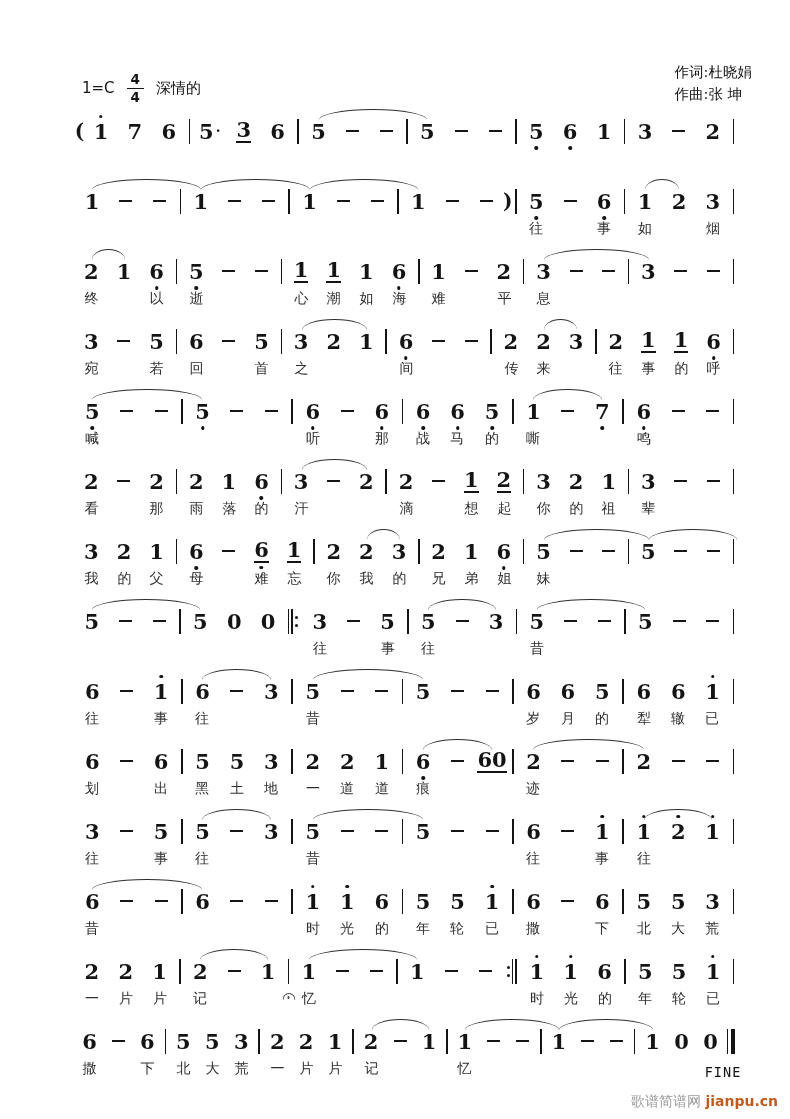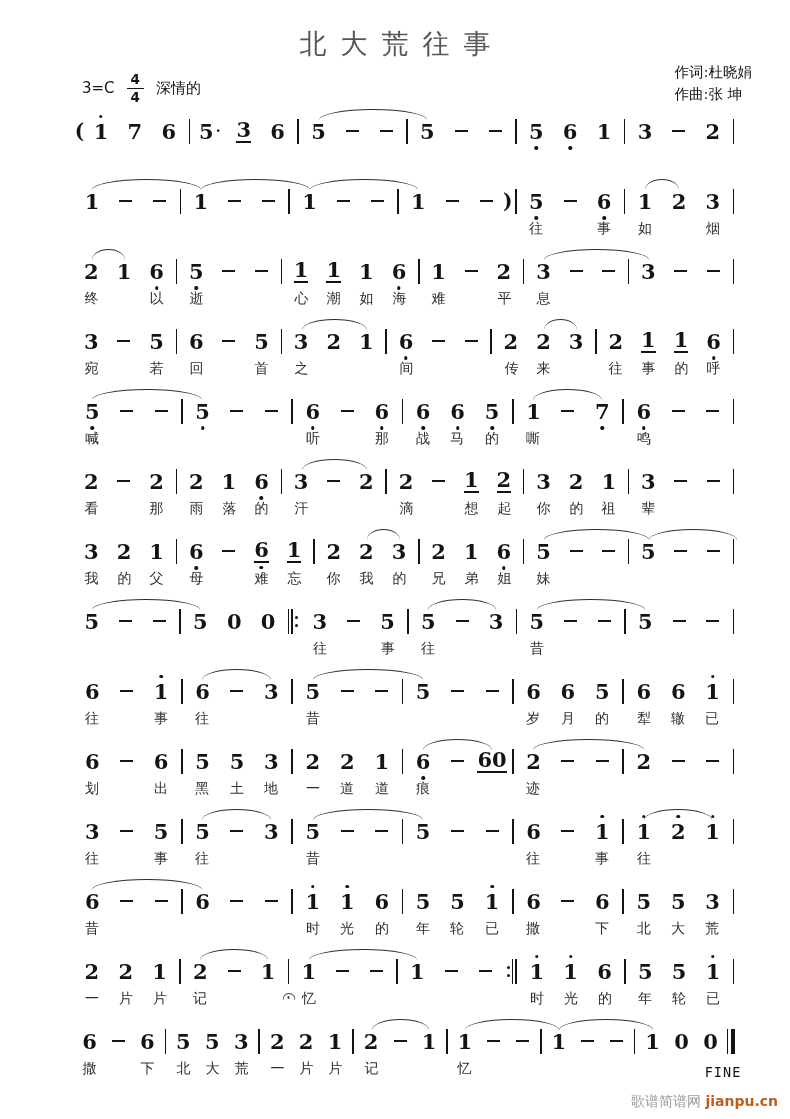--- a/index.html
+++ b/index.html
@@ -50,29 +50,28 @@
 
   
   .watermark{position:absolute;right:12px;bottom:8px;font-size:14px;color:#9a9a9a;margin-top:20px;}
   .watermark .url{color:#c25b1e;font-weight:bold;}
 </style>
 </head>
 <body>
 
 <div class="page">
 
-  <div class="title">北大荒往事</div>
 
   <div class="credits">
     <div>作词:杜晓娟</div>
     <div>作曲:张  坤</div>
   </div>
 
   <div class="keyrow">
-    <span>3=C</span>
+    <span>1=C</span>
     <span class="ts">
       <span class="top">4</span>
       <span class="bot">4</span>
     </span>
     <span>深情的</span>
   </div>
 
   <div class="score" id="score">
       <div class="system">
         <div class="arc-layer">

